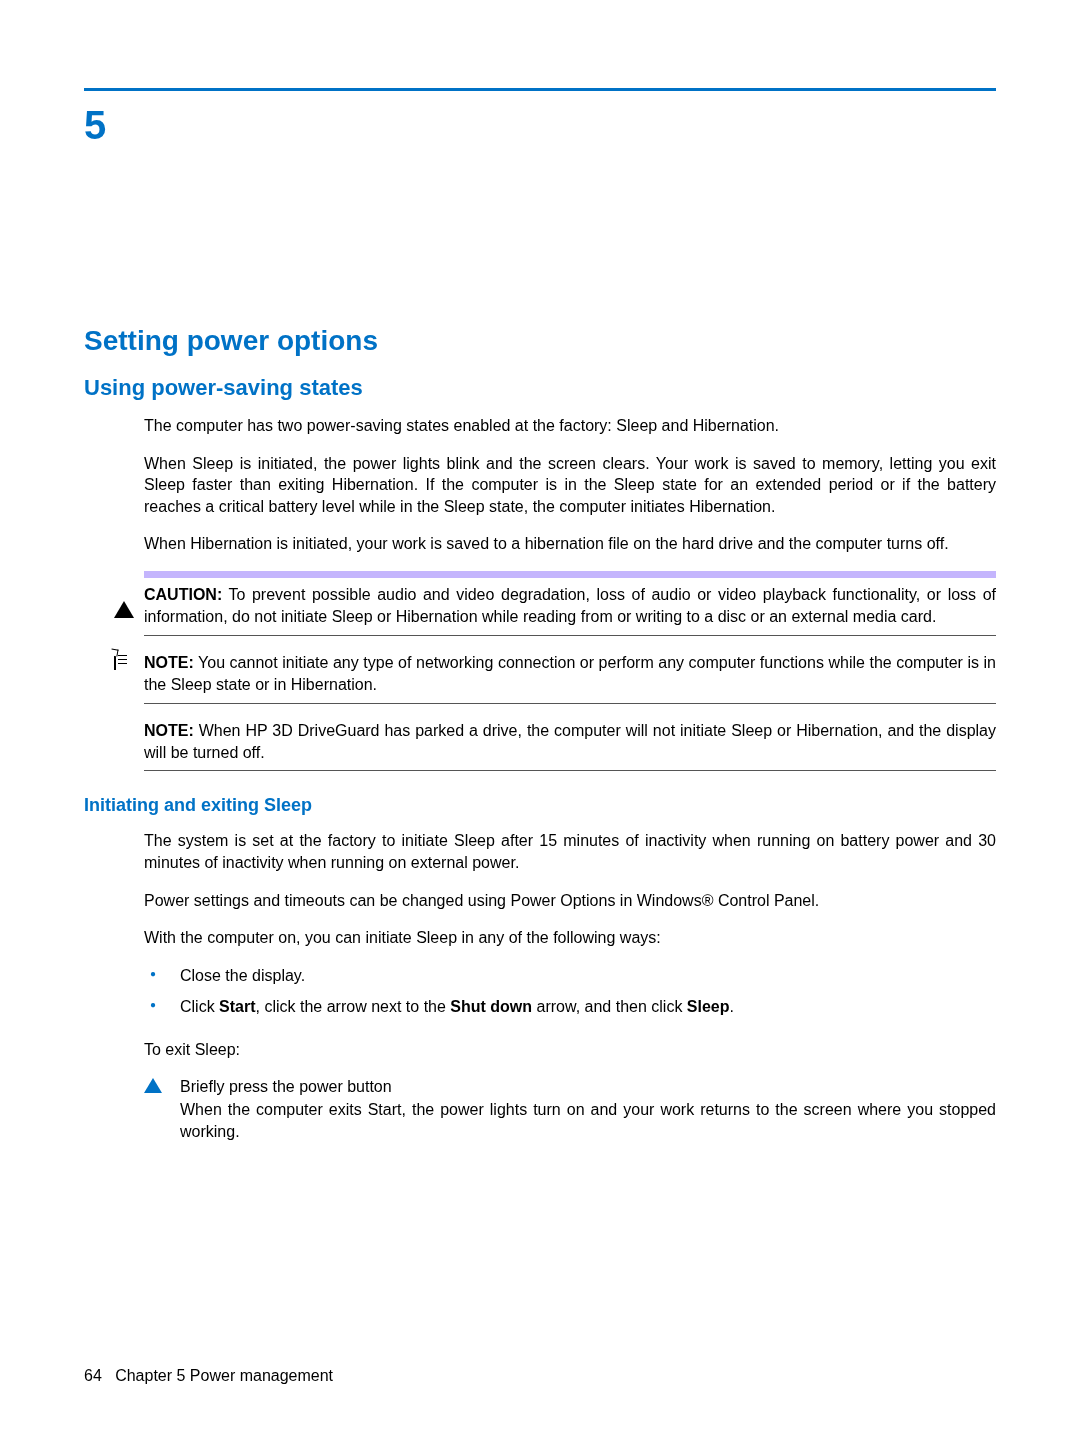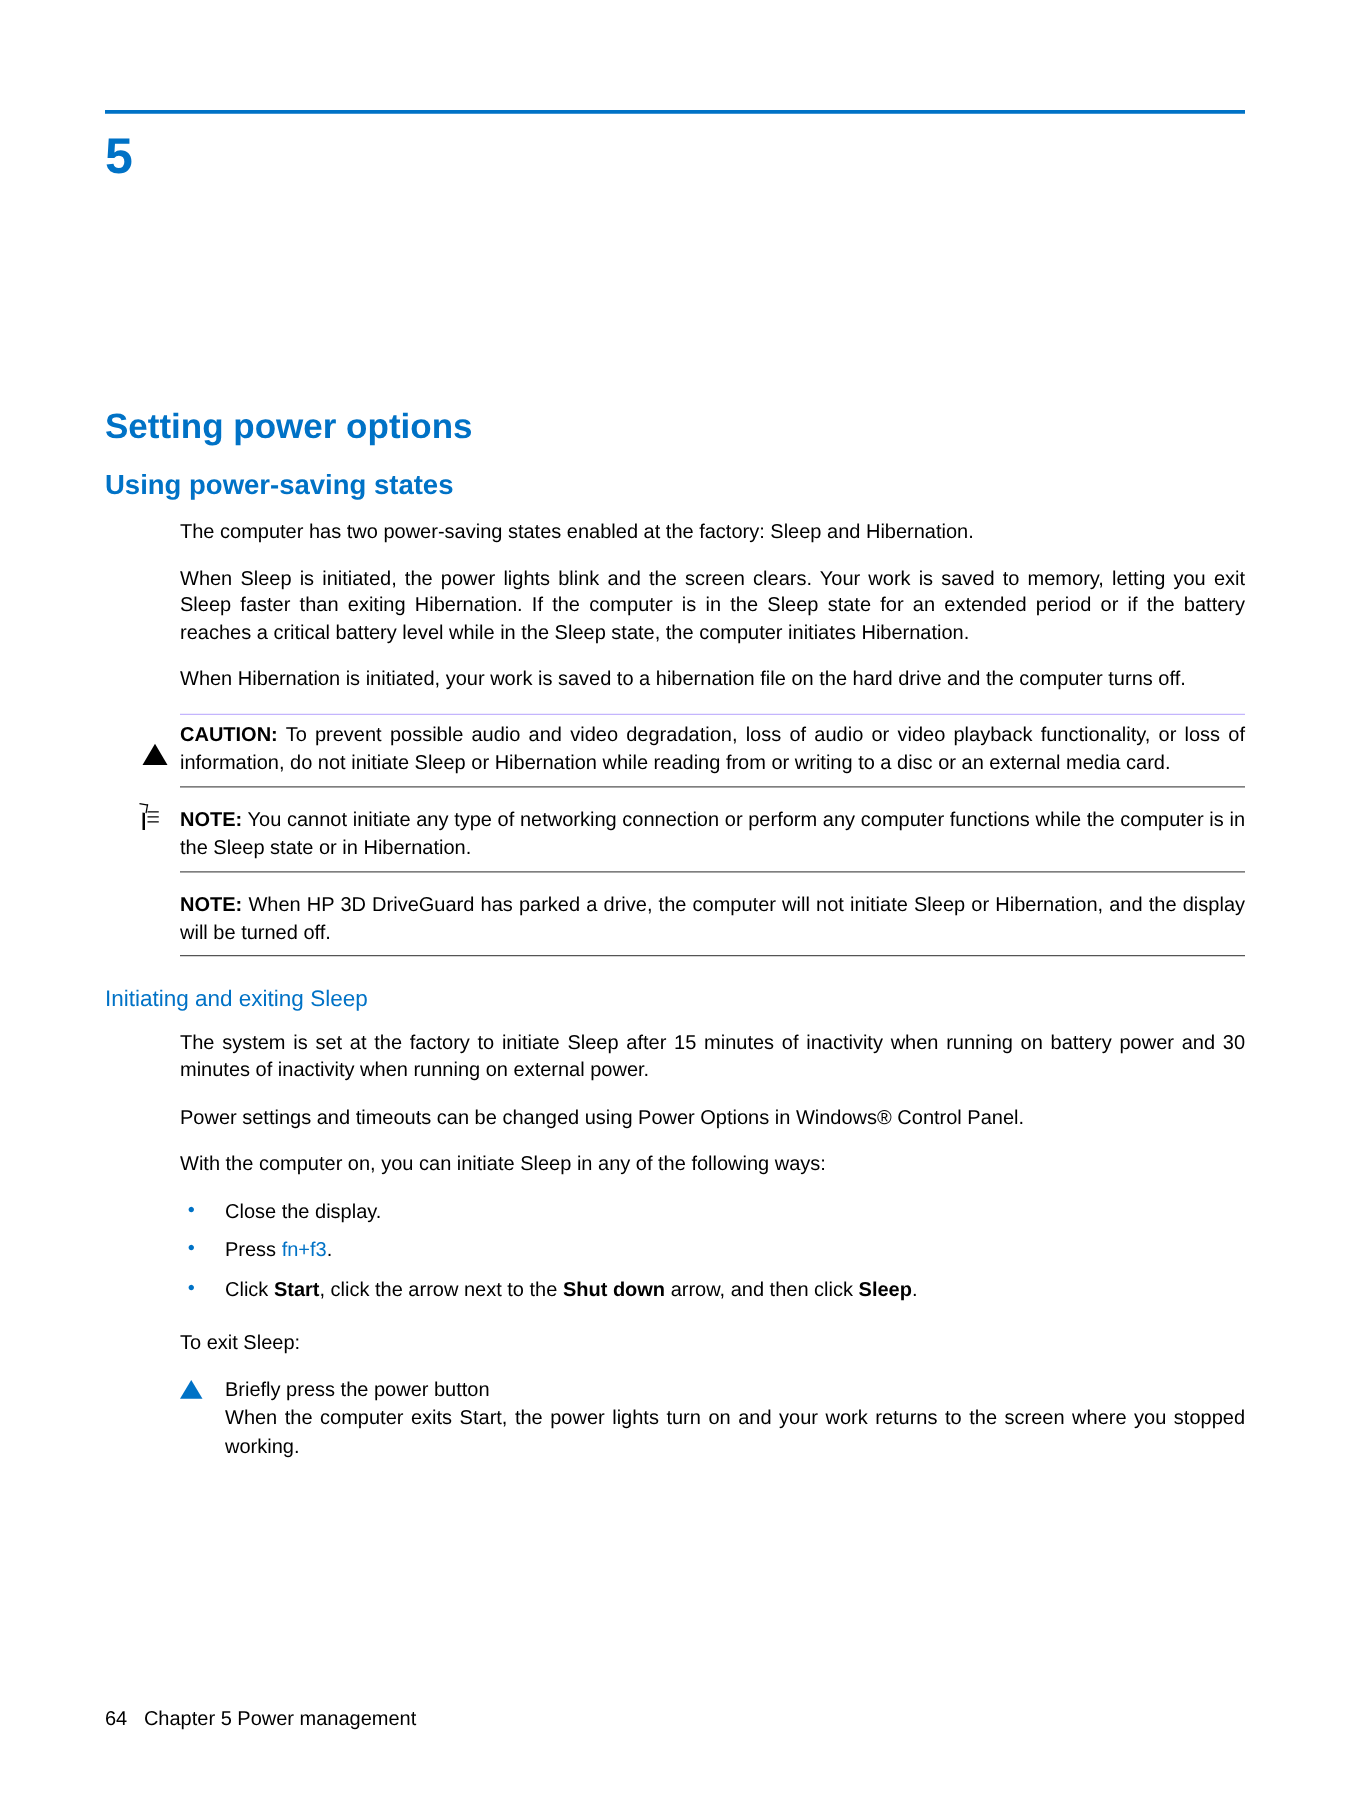--- a/index.html
+++ b/index.html
@@ -40,34 +40,34 @@
   }
   .subsection-h {
     font-size: 22px;
     font-weight: bold;
     color: #0072c6;
     margin-bottom: 14px;
     margin-top: 16px;
   }
   .subsubsection-h {
     font-size: 18px;
-    font-weight: normal;
+    font-weight: bold;
     color: #0072c6;
     margin: 24px 0 14px 0;
   }
   .body-text {
     font-size: 16px;
     line-height: 1.35;
     margin-bottom: 16px;
     margin-left: 60px;
     text-align: justify;
   }
   .callout {
     margin-left: 60px;
-    border-top: 1px solid #c4b5fd;
+    border-top: 7px solid #c4b5fd;
     border-bottom: 1px solid #555;
     padding: 6px 0;
     font-size: 16px;
     line-height: 1.4;
     margin-bottom: 10px;
     position: relative;
     text-align: justify;
   }
   .callout-stack .callout + .callout { border-top: none; }
   .callout .icon {
@@ -204,23 +204,20 @@
 
 <div class="subsubsection-h">Initiating and exiting Sleep</div>
 
 <p class="body-text">The system is set at the factory to initiate Sleep after 15 minutes of inactivity when running on battery power and 30 minutes of inactivity when running on external power.</p>
 <p class="body-text">Power settings and timeouts can be changed using Power Options in Windows® Control Panel.</p>
 <p class="body-text">With the computer on, you can initiate Sleep in any of the following ways:</p>
 
 <div class="ul">
   <div class="li"><span>Close the display.</span></div>
   <div class="li">
-    <span>Press </span><span class="link">fn+f3</span><span>.</span>
-  </div>
-  <div class="li">
     <span>Click </span><span class="bold">Start</span><span>, click the arrow next to the </span><span class="bold">Shut down</span><span> arrow, and then click </span><span class="bold">Sleep</span><span>.</span>
   </div>
 </div>
 
 <p class="body-text" style="margin-top:21px;">To exit Sleep:</p>
 
 <div class="step">
   <span class="tri-up"></span>
   <span>Briefly press the power button</span>
 </div>

